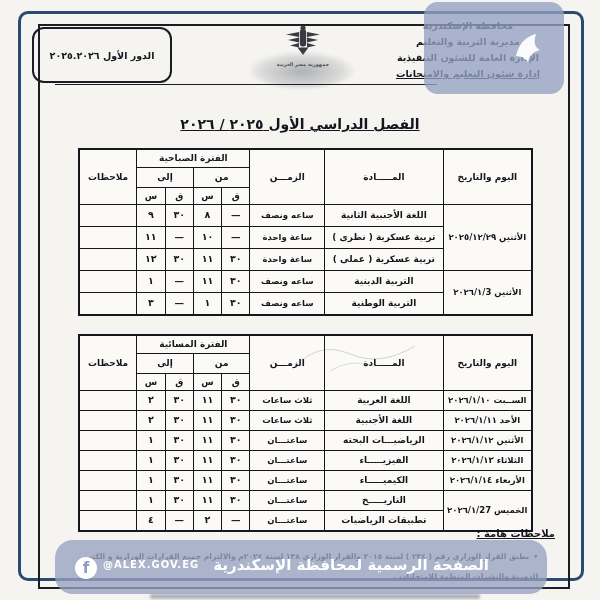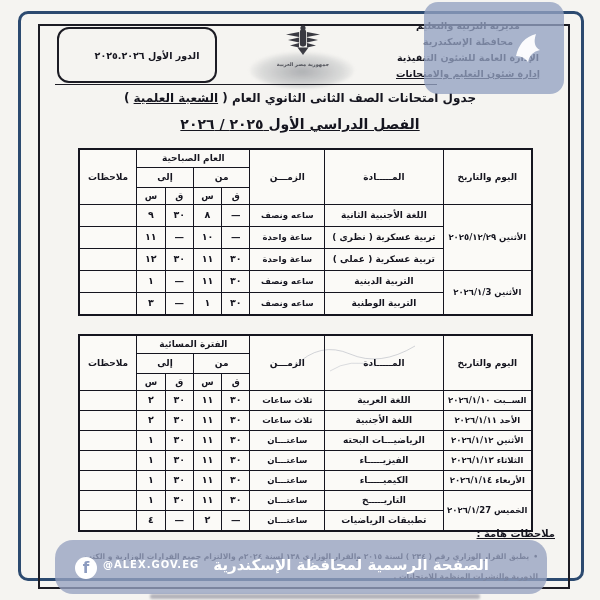--- a/index.html
+++ b/index.html
@@ -6,23 +6,23 @@
     font-family:"DejaVu Sans",sans-serif;}
   .stage{position:absolute;top:0;left:0;width:600px;height:600px;overflow:hidden;
     background:#f5f4f1;color:#15151f;}
   
   .blue-frame{position:absolute;left:18px;top:11px;width:560px;height:564px;
     border:3px solid #2c4a70;border-radius:10px;z-index:1;}
   
   .doc-border{position:absolute;left:38px;top:24px;width:528px;height:561px;
     border:2px solid #1c1c24;z-index:1;}
   
-  .round-box{position:absolute;left:57px;top:27px;width:136px;height:52px;
+  .round-box{position:absolute;left:32px;top:27px;width:136px;height:52px;
     border:2px solid #1c1c24;border-radius:12px;z-index:2;
-    display:flex;flex-direction:column;justify-content:center;gap:5px;text-align:center;padding-left:20px;}
+    display:flex;flex-direction:column;justify-content:center;gap:5px;text-align:center;}
   .round-box div{font-size:9.5px;font-weight:bold;}
   .emblem-wrap{position:absolute;left:258px;top:24px;width:90px;text-align:center;z-index:2;}
   .emblem-caption{font-size:5px;font-weight:bold;color:#3c3c44;margin-top:-1px;}
   .stamp-smudge{position:absolute;left:250px;top:52px;width:104px;height:36px;border-radius:50%;
     background:radial-gradient(ellipse at 50% 55%, rgba(90,95,105,.45), rgba(140,145,150,.25) 55%, rgba(200,200,198,0) 75%);
     filter:blur(1.5px);z-index:2;}
   .dept{position:absolute;right:44px;top:18px;width:176px;text-align:center;z-index:2;}
   .dept div{font-size:9.5px;font-weight:bold;line-height:16px;}
   .dept .u{text-decoration:underline;}
   .gov-badge{position:absolute;left:424px;top:2px;width:140px;height:92px;border-radius:14px;
@@ -97,56 +97,53 @@
         <path d="M24 13.5 L35 16 L24 18.5 Z"></path>
         <path d="M24 19 L33 21.5 L24 23.5 Z"></path>
         <path d="M14.5 23.5 L20 31 L25.5 23.5 Z"></path>
       </g>
     </svg>
     <div class="emblem-caption">جمهورية مصر العربية</div>
   </div>
   <div class="stamp-smudge"></div>
 
   <div class="dept">
+    <div>محافظة الإسكندرية</div>
     <div>مديرية التربية والتعليم</div>
-    <div>محافظة الإسكندرية</div>
     <div>الإدارة العامة للشئون التنفيذية</div>
     <div class="u">إدارة شئون التعليم والامتحانات</div>
   </div>
 
   <div class="gov-badge">
     <svg width="44" height="44" viewBox="0 0 44 44">
       <path d="M10 30 Q14 12 30 8 Q26 20 34 24 Q24 26 22 36 Q18 30 10 30 Z" fill="#ffffff" opacity="0.95"></path>
     </svg>
   </div>
 
   <div class="header-rule"></div>
 
-  <div class="title">
-    <span>جدول امتحانات الصف الثانى الثانوي العام ( </span><span class="em">الشعبة العلمية</span><span> )</span>
-  </div>
   <div class="subtitle">الفصل الدراسي الأول ٢٠٢٥ / ٢٠٢٦</div>
 
   <table class="sched" id="table-morning">
     <colgroup>
       <col style="width:88px">
         <col style="width:117px">
         <col style="width:74px">
       <col style="width:28px">
         <col style="width:28px">
         <col style="width:28px">
         <col style="width:28px">
       <col style="width:57px">
     </colgroup>
     <tbody>
         <tr class="hrowA">
       <th rowspan="3">اليوم والتاريخ</th>
       <th rowspan="3">المـــــادة</th>
       <th rowspan="3">الزمـــن</th>
-      <th colspan="4">العام الصباحية</th>
+      <th colspan="4">الفترة الصباحية</th>
       <th rowspan="3">ملاحظات</th>
     </tr>
     <tr class="hrowB">
       <th colspan="2">من</th>
       <th colspan="2">إلى</th>
     </tr>
     <tr class="hrowC">
       <th>ق</th>
       <th>س</th>
       <th>ق</th>

